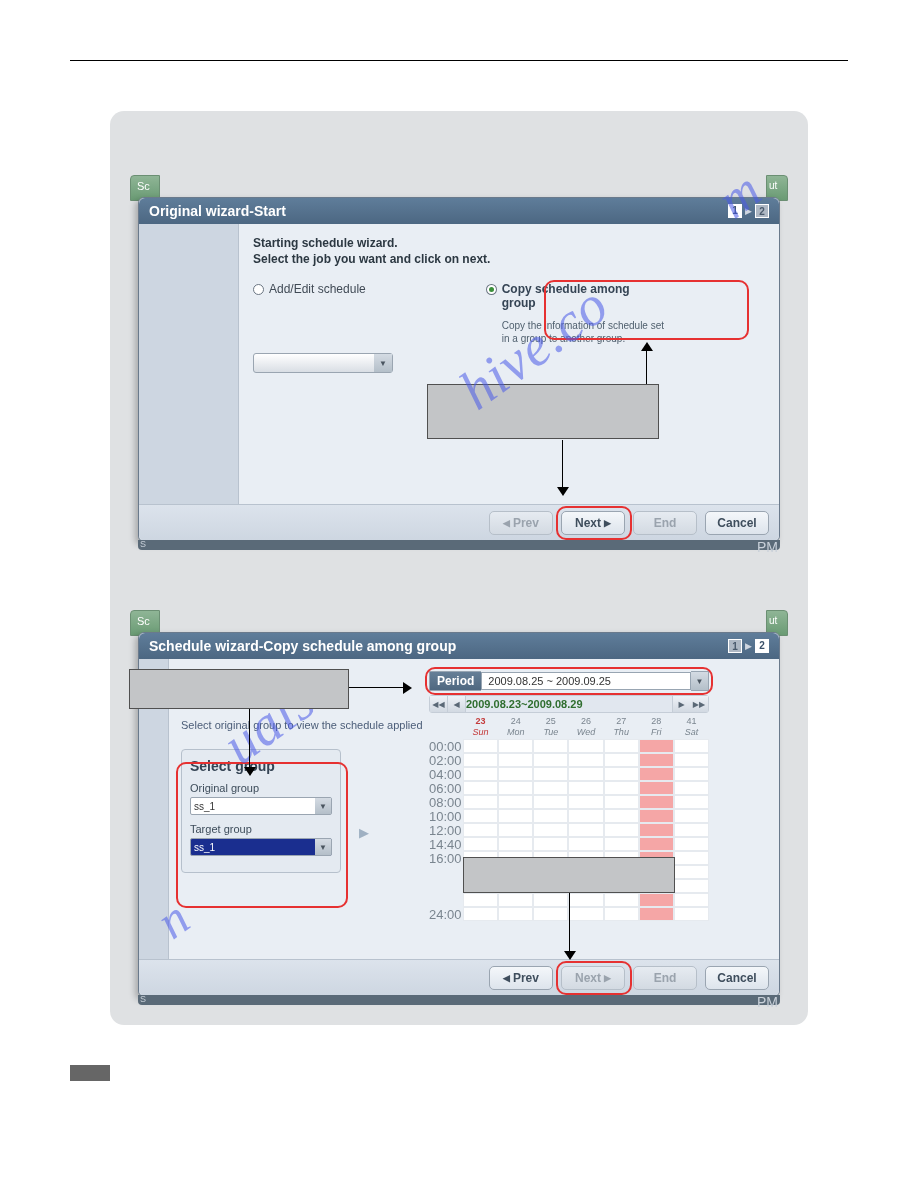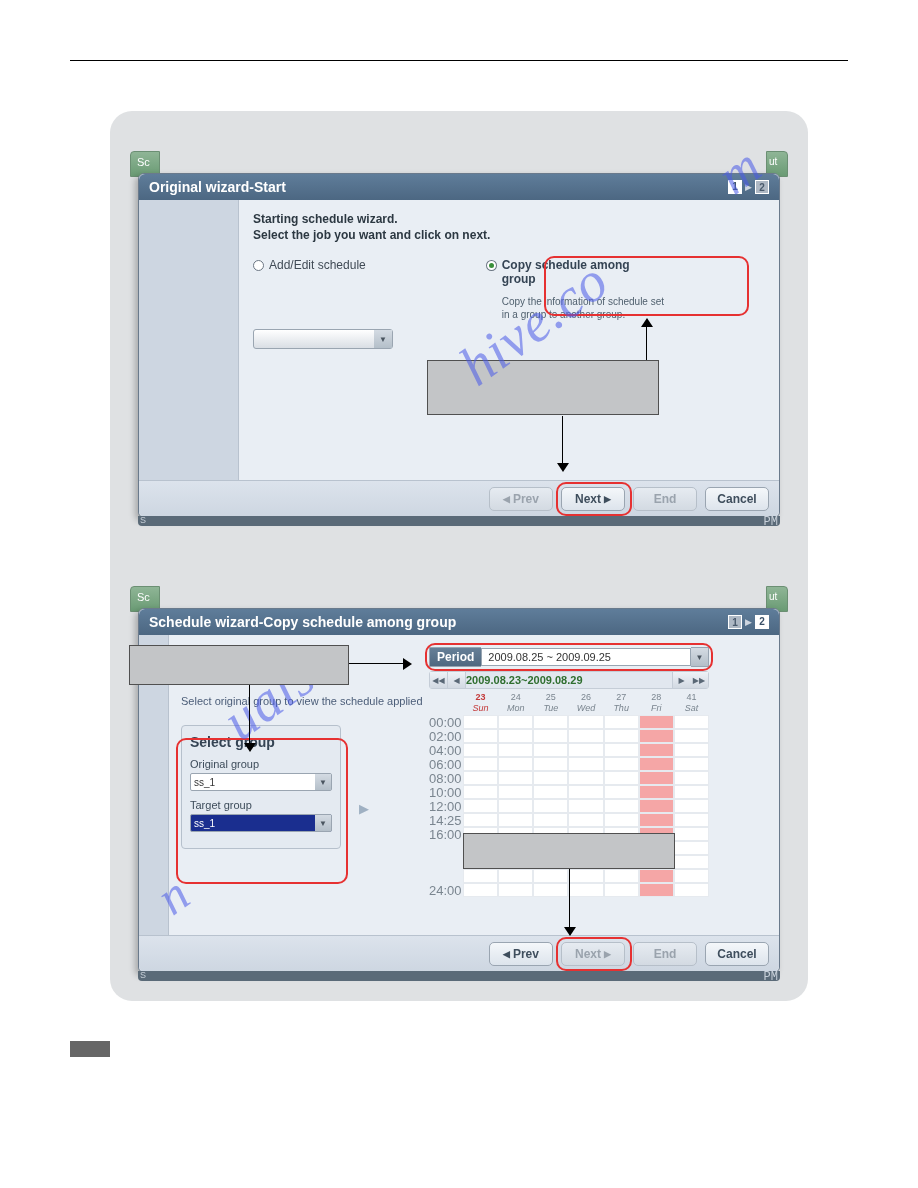--- a/index.html
+++ b/index.html
@@ -1,19 +1,19 @@
 <!DOCTYPE html>
 <html><head>
 <meta charset="utf-8">
 <style>
   * { box-sizing: border-box; margin: 0; padding: 0; }
   body { font-family: Arial, sans-serif; background: #fff; width: 918px; }
   .page { background: #fff; padding: 60px 0 30px 0; }
   .hr-top { border-top: 1px solid #000; margin: 0 70px 50px 70px; }
-  .panel { background: #dfe1e3; border-radius: 22px; margin: 0 110px 0 110px; padding: 40px 20px 20px 20px; }
+  .panel { background: #dfe1e3; border-radius: 14px; margin: 0 110px 0 110px; padding: 64px 20px 20px 20px; }
   .section { margin-bottom: 60px; position: relative; }
   .section2 { margin-bottom: 0; position: relative; }
 
   
   .backstrip { position: relative; height: 24px; }
   .backstrip .left { position: absolute; left: 0; top: 0; width: 30px; height: 26px; background: linear-gradient(#8fb596,#6a9b74); border: 1px solid #6b8f73; border-radius: 4px 0 0 0; font-size: 11px; color: #fff; padding: 4px 0 0 6px; }
   .backstrip .right { position: absolute; right: 0; top: 0; width: 22px; height: 26px; background: linear-gradient(#8fb596,#6a9b74); border: 1px solid #6b8f73; border-radius: 0 4px 0 0; font-size: 10px; color: #fff; padding: 4px 2px 0 2px; }
   .dialog { background: #e8edf3; border: 1px solid #6a7a8c; border-radius: 6px; margin: -2px 8px 0 8px; box-shadow: -3px 3px 6px rgba(0,0,0,0.25); position: relative; }
   .dlg-header { background: linear-gradient(#5f7d9a,#4c6782); color: #fff; padding: 5px 10px; border-radius: 6px 6px 0 0; display: flex; justify-content: space-between; align-items: center; }
   .dlg-title { font-size: 14px; font-weight: bold; }
@@ -42,21 +42,21 @@
   .dlg-footer { background: linear-gradient(#dce3ec, #cdd6e1); padding: 6px 10px; display:flex; justify-content:flex-end; gap:8px; border-top:1px solid #b8c2ce; border-radius: 0 0 6px 6px;}
   .btn { min-width: 64px; height: 24px; border-radius: 5px; font-size: 12px; font-weight: bold; display:flex; align-items:center; justify-content:center; gap:3px;}
   .btn.disabled { background: linear-gradient(#e6ebf1,#d3dae2); color:#9aa3ad; border:1px solid #b6bfc9;}
   .btn.active { background: linear-gradient(#f4f7fa,#dde4ec); color:#3f4e5d; border:1px solid #9aa5b1;}
   .btn.cancel { background: linear-gradient(#f4f7fa,#dde4ec); color:#3f4e5d; border:1px solid #9aa5b1;}
   .btn .tri-l { font-size:9px;}
   .btn .tri-r { font-size:9px;}
 
   .bottom-strip { height: 10px; background: #5a6a78; margin: -2px 8px 0 8px; border-radius: 0 0 4px 4px; position:relative;}
   .bottom-strip .sc { position:absolute; left:2px; top:-1px; color:#c8d0d9; font-size:9px;}
-  .bottom-strip .pm { position:absolute; right:2px; top:-1px; color:#c8d0d9; font-size:12px;font-family:Liberation Mono, monospace;}
+  .bottom-strip .pm { position:absolute; right:2px; top:-1px; color:#c8d0d9; font-size:14px;}
 
   
   .instr { font-size: 11px; color: #4b5d78; margin: 4px 0 10px 0;}
   .select-group-box { border: 1px solid #b6c0cc; border-radius: 4px; background: #e4eaf1; padding: 8px; width: 160px; margin-top: 18px; position:relative;}
   .sg-title { font-size: 14px; font-weight: bold; color: #354454; margin-bottom: 8px;}
   .sg-label { font-size: 11px; color: #3d4c5a;}
   .combo2 { height: 18px; border: 1px solid #9aa5b1; border-radius: 2px; display:flex; align-items:center; justify-content:space-between; margin: 3px 0 8px 0; font-size:10px; padding-left:3px;}
   .combo2.white { background:#fff; color:#333;}
   .combo2.blue { background:#1a2e8f; color:#fff;}
   .combo2 .arrow { width:16px; height:16px; background: linear-gradient(#d4dbe3,#b4bfc9); display:flex; align-items:center; justify-content:center; font-size:8px; color:#4a5560;}
@@ -313,21 +313,21 @@
                   <div class="cell fri"></div>
                   <div class="cell"></div>
                   <div class="time">12:00</div>
                   <div class="cell"></div>
                   <div class="cell"></div>
                   <div class="cell"></div>
                   <div class="cell"></div>
                   <div class="cell"></div>
                   <div class="cell fri"></div>
                   <div class="cell"></div>
-                  <div class="time">14:25</div>
+                  <div class="time">14:40</div>
                   <div class="cell"></div>
                   <div class="cell"></div>
                   <div class="cell"></div>
                   <div class="cell"></div>
                   <div class="cell"></div>
                   <div class="cell fri"></div>
                   <div class="cell"></div>
                   <div class="time">16:00</div>
                   <div class="cell"></div>
                   <div class="cell"></div>

